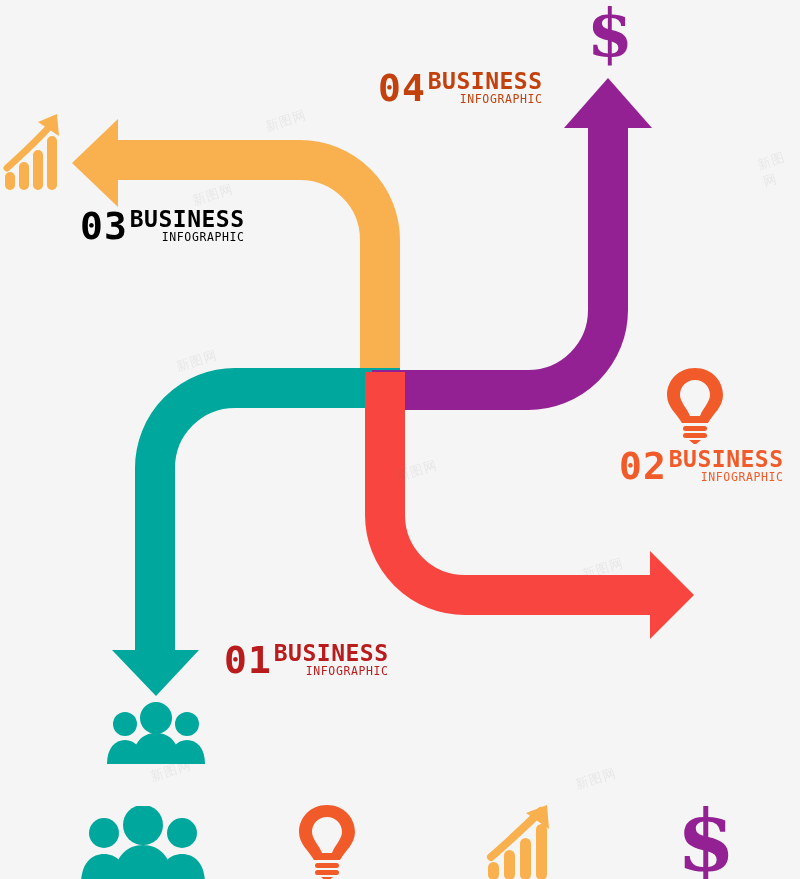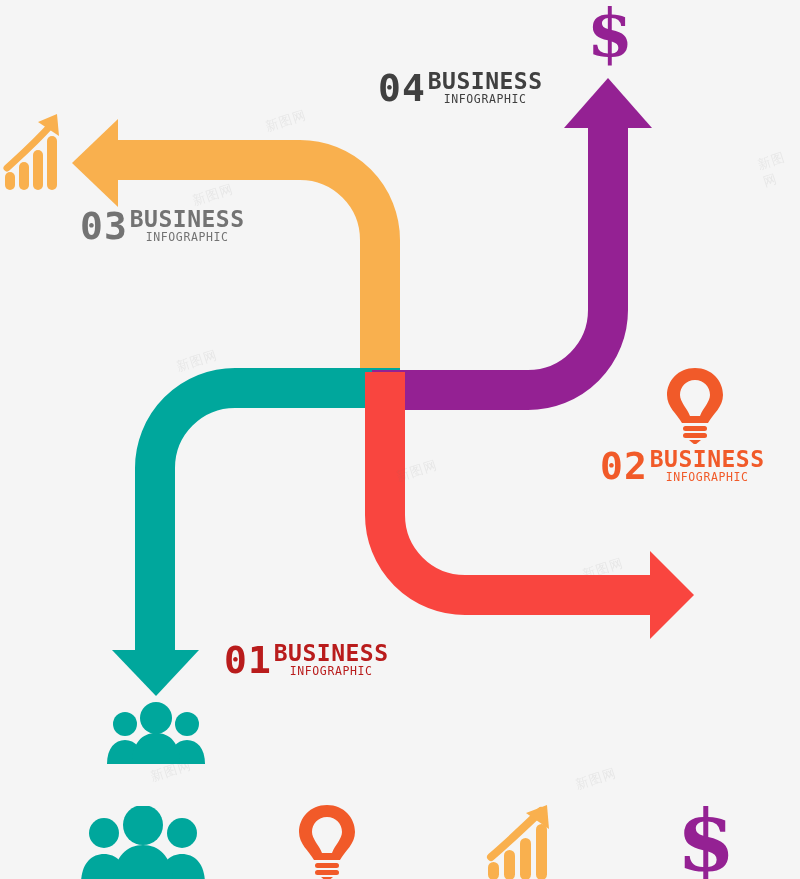--- a/index.html
+++ b/index.html
@@ -25,21 +25,21 @@
   .lbl-num{
     font-family:"DejaVu Sans Mono", monospace;
     font-size:38px;
     font-weight:bold;
     letter-spacing:1px;
     vertical-align:bottom;
   }
   .lbl-stack{
     display:inline-block;
     vertical-align:bottom;
-    text-align:center;
+    text-align:right;
     margin-left:2px;
     position:relative;
     top:-2px;
   }
   .lbl-main{
     display:block;
     font-family:"DejaVu Sans Mono", monospace;
     font-size:23px;
     font-weight:bold;
     letter-spacing:0.5px;
@@ -189,35 +189,35 @@
       <polygon points="62,0 64,24 41,8" fill="#F9B04E"></polygon>
     </svg>
   </div>
 
   <div class="iconbox" style="left:674px;top:802px;width:64px;height:78px;">
     <svg viewBox="0 0 64 78" width="64" height="78" xmlns="http://www.w3.org/2000/svg">
       <text x="32" y="68" text-anchor="middle" font-family="DejaVu Serif, serif" font-size="84" font-weight="bold" fill="#942193">$</text>
     </svg>
   </div>
 
-  <div class="label" style="left:80px;top:207px;color:#737373;">
+  <div class="label" style="left:80px;top:207px;color:#000000;">
     <span class="lbl-num">03</span><span class="lbl-stack">
       <span class="lbl-main">BUSINESS</span>
       <span class="lbl-sub">INFOGRAPHIC</span>
     </span>
   </div>
 
-  <div class="label" style="left:378px;top:69px;color:#404040;">
+  <div class="label" style="left:378px;top:69px;color:#c2410c;">
     <span class="lbl-num">04</span><span class="lbl-stack">
       <span class="lbl-main">BUSINESS</span>
       <span class="lbl-sub">INFOGRAPHIC</span>
     </span>
   </div>
 
-  <div class="label" style="left:600px;top:447px;color:#F15A29;">
+  <div class="label" style="left:619px;top:447px;color:#F15A29;">
     <span class="lbl-num">02</span><span class="lbl-stack">
       <span class="lbl-main">BUSINESS</span>
       <span class="lbl-sub">INFOGRAPHIC</span>
     </span>
   </div>
 
   <div class="label" style="left:224px;top:641px;color:#b91c1c;">
     <span class="lbl-num">01</span><span class="lbl-stack">
       <span class="lbl-main">BUSINESS</span>
       <span class="lbl-sub">INFOGRAPHIC</span>

